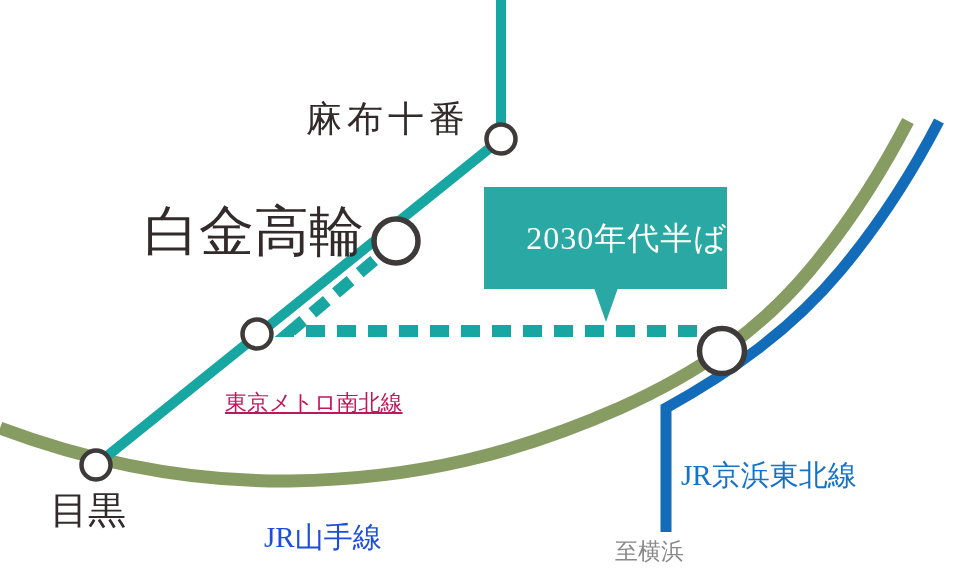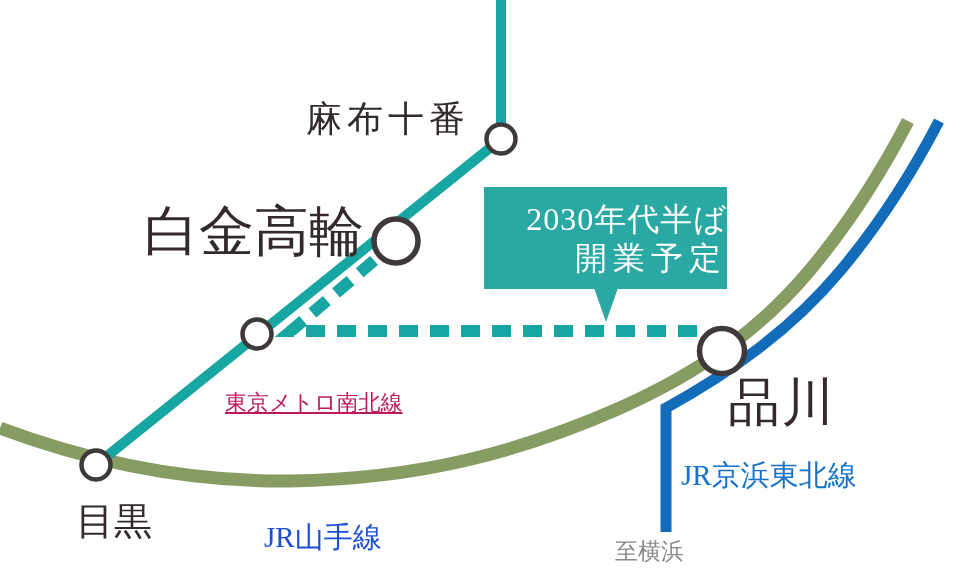--- a/index.html
+++ b/index.html
@@ -13,21 +13,21 @@
   .stage svg{position:absolute;left:0;top:0;}
   .label{
     position:absolute;
     white-space:nowrap;
     line-height:1;
     color:#322a2b;
   }
   .lbl-azabujuban     {left:306px;top:101px;font-size:36px;letter-spacing:5px;}
   .lbl-shirokane      {left:144px;top:184px;font-size:55px;letter-spacing:0px;margin-top:20px;}
   .lbl-takanawadai    {left:101px;top:306px;font-size:38px;letter-spacing:4px;}
-  .lbl-meguro         {left:50px; top:502px;font-size:38px;letter-spacing:0px;margin-left:26px;}
+  .lbl-meguro         {left:50px; top:491px;font-size:38px;letter-spacing:0px;}
   .lbl-shinagawa      {left:728px;top:377px;font-size:52px;letter-spacing:2px;}
   .lbl-namboku        {left:225px;top:392px;font-size:22px;color:#be185d;text-decoration:underline;}
   .lbl-yamanote       {left:264px;top:523px;font-size:29px;color:#1d4ed8;}
   .lbl-keihin         {left:681px;top:461px;font-size:29px;color:#1472c8;}
   .lbl-yokohama       {left:615px;top:540px;font-size:23px;color:#898989;}
   .callout{
     position:absolute;
     left:484px;top:187px;
     width:243px;height:102px;
     background:#2aa9a4;
@@ -59,25 +59,23 @@
     <circle cx="501" cy="139" r="14.5" fill="#ffffff" stroke-width="4.5" stroke="#3e3a39"></circle>
     <circle cx="257" cy="334" r="14.5" fill="#ffffff" stroke-width="4.5" stroke="#3e3a39"></circle>
     <circle cx="96" cy="465" r="14.5" fill="#ffffff" stroke-width="4.5" stroke="#3e3a39"></circle>
     <circle cx="396" cy="241" r="22" fill="#ffffff" stroke-width="5.5" stroke="#3e3a39"></circle>
     <circle cx="722" cy="351" r="22.5" fill="#ffffff" stroke-width="5.5" stroke="#3e3a39"></circle>
   </svg>
 
   <div class="label lbl-azabujuban">麻布十番</div>
   <div class="label lbl-shirokane">白金高輪</div>
   <div class="label lbl-meguro">目黒</div>
-  <div class="label lbl-shinagawa">品川</div>
 
   <div class="label lbl-namboku">東京メトロ南北線</div>
   <div class="label lbl-yamanote">JR山手線</div>
   <div class="label lbl-keihin">JR京浜東北線</div>
   <div class="label lbl-yokohama">至横浜</div>
 
   <div class="callout">
     <div class="c1">2030年代半ば</div>
-    <div class="c2">開業予定</div>
   </div>
 
 </div>
 
 </body></html>

